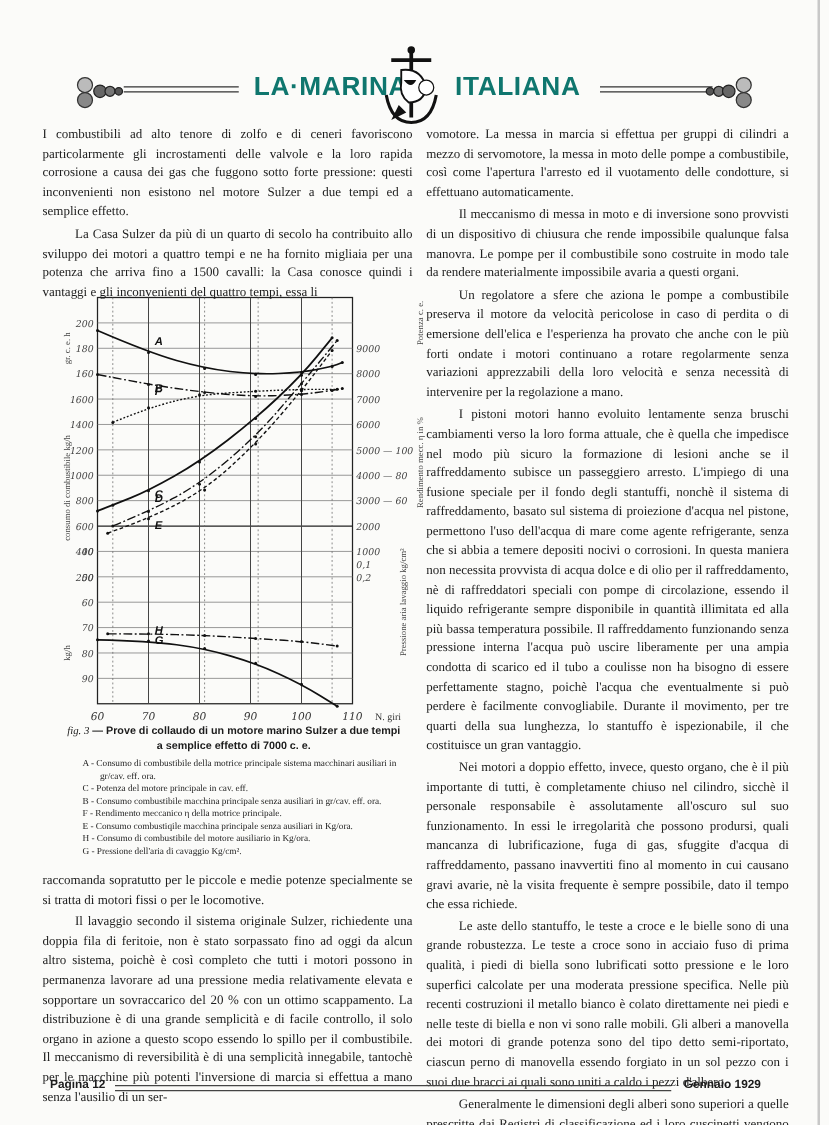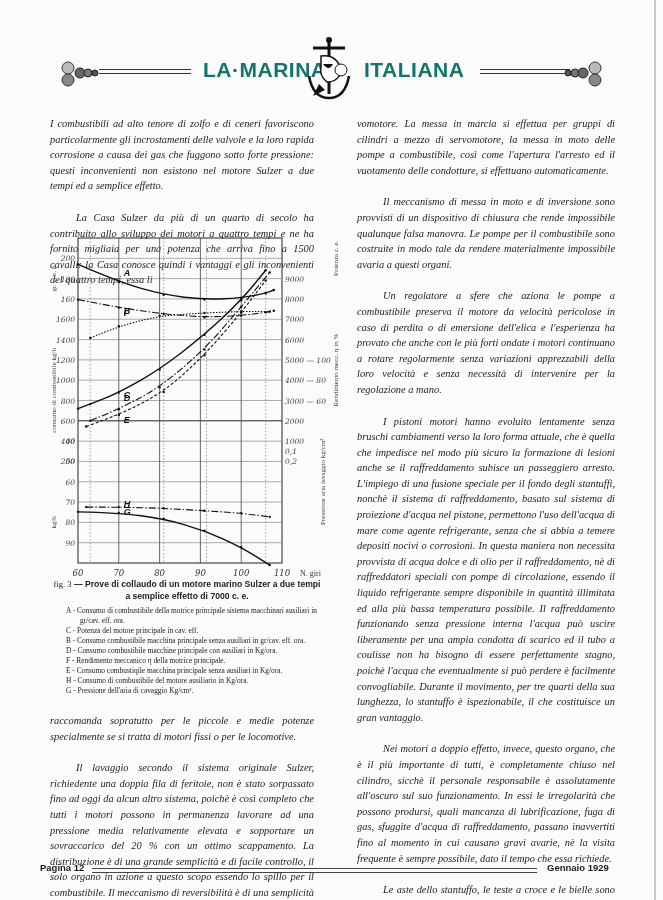--- a/index.html
+++ b/index.html
@@ -4,28 +4,28 @@
 <style>
   html, body { margin:0; padding:0; background:#fbfbf9; }
   body { width:663px; height:900px; position:relative; overflow:hidden;
          font-family:"Liberation Serif", serif; color:#1c1c1c; }
   .masthead { position:absolute; left:0; top:38px; width:663px; height:70px; }
   .mast-rule { position:absolute; height:3px; border-top:1px solid #333; border-bottom:1px solid #333; top:31px; }
   .mast-title { position:absolute; top:20px; font-family:"Liberation Sans", sans-serif; font-weight:bold;
                 font-size:21px; letter-spacing:0.5px; color:#0f766e; }
   .knob { position:absolute; top:22px; }
   .col { position:absolute; font-size:10.4px; line-height:15.6px; text-align:justify; }
-  .col p { margin:16px; text-indent:0;font-style:italic; }
+  .col p { margin:0; text-indent:0; }
   .col p.ind { text-indent:26px; }
   .col p + p { margin-top:2px; }
   .fig { position:absolute; left:40px; top:232px; width:300px; height:345px; }
   .fig svg { overflow:visible; }
   .caption { position:absolute; left:42px; top:578px; width:290px; text-align:center;
              font-family:"Liberation Sans", sans-serif; font-weight:bold; font-size:8.6px; line-height:12px; }
-  .caption .fn { font-family:"Liberation Serif", serif; font-weight:normal; }
+  .caption .fn { font-family:"Liberation Serif", serif; font-style:italic; font-weight:normal; }
   .legend { position:absolute; left:66px; top:606px; width:260px; font-size:7.4px; line-height:10px; }
   .legend div { padding-left:14px; text-indent:-14px; }
   .footer { position:absolute; left:0; top:862px; width:663px; height:20px; font-family:"Liberation Sans", sans-serif;
             font-weight:bold; font-size:9.5px;padding-left:28px; }
   .footer .rule { position:absolute; left:92px; width:445px; top:6px; height:3px; border-top:1px solid #444; border-bottom:1px solid #444; }
   .right-edge { position:absolute; left:654px; top:0; width:2px; height:900px; background:#c8c8c8; }
 </style>
 </head>
 <body>
 
@@ -203,21 +203,20 @@
 </div>
 <div class="caption">
   <span class="fn">fig. 3</span>
   <span>— Prove di collaudo di un motore marino Sulzer a due tempi</span><br>
   <span>a semplice effetto di 7000 c. e.</span>
 </div>
 <div class="legend">
   <div>A - Consumo di combustibile della motrice principale sistema macchinari ausiliari in gr/cav. eff. ora.</div>
   <div>C - Potenza del motore principale in cav. eff.</div>
   <div>B - Consumo combustibile macchina principale senza ausiliari in gr/cav. eff. ora.</div>
-  <div>D - Consumo combustibile macchine principale con ausiliari in Kg/ora.</div>
   <div>F - Rendimento meccanico η della motrice principale.</div>
   <div>E - Consumo combustiqile macchina principale senza ausiliari in Kg/ora.</div>
   <div>H - Consumo di combustibile del motore ausiliario in Kg/ora.</div>
   <div>G - Pressione dell'aria di cavaggio Kg/cm².</div>
 </div>
 
 <div class="col" style="left:34px;top:697px;width:296px">
   <p>raccomanda sopratutto per le piccole e medie potenze specialmente se si tratta di motori fissi o per le locomotive.</p>
   <p class="ind">Il lavaggio secondo il sistema originale Sulzer, richiedente una doppia fila di feritoie, non è stato sorpassato fino ad oggi da alcun altro sistema, poichè è così completo che tutti i motori possono in permanenza lavorare ad una pressione media relativamente elevata e sopportare un sovraccarico del 20 % con un ottimo scappamento. La distribuzione è di una grande semplicità e di facile controllo, il solo organo in azione a questo scopo essendo lo spillo per il combustibile. Il meccanismo di reversibilità è di una semplicità innegabile, tantochè per le macchine più potenti l'inversione di marcia si effettua a mano senza l'ausilio di un ser-</p>
 </div>

